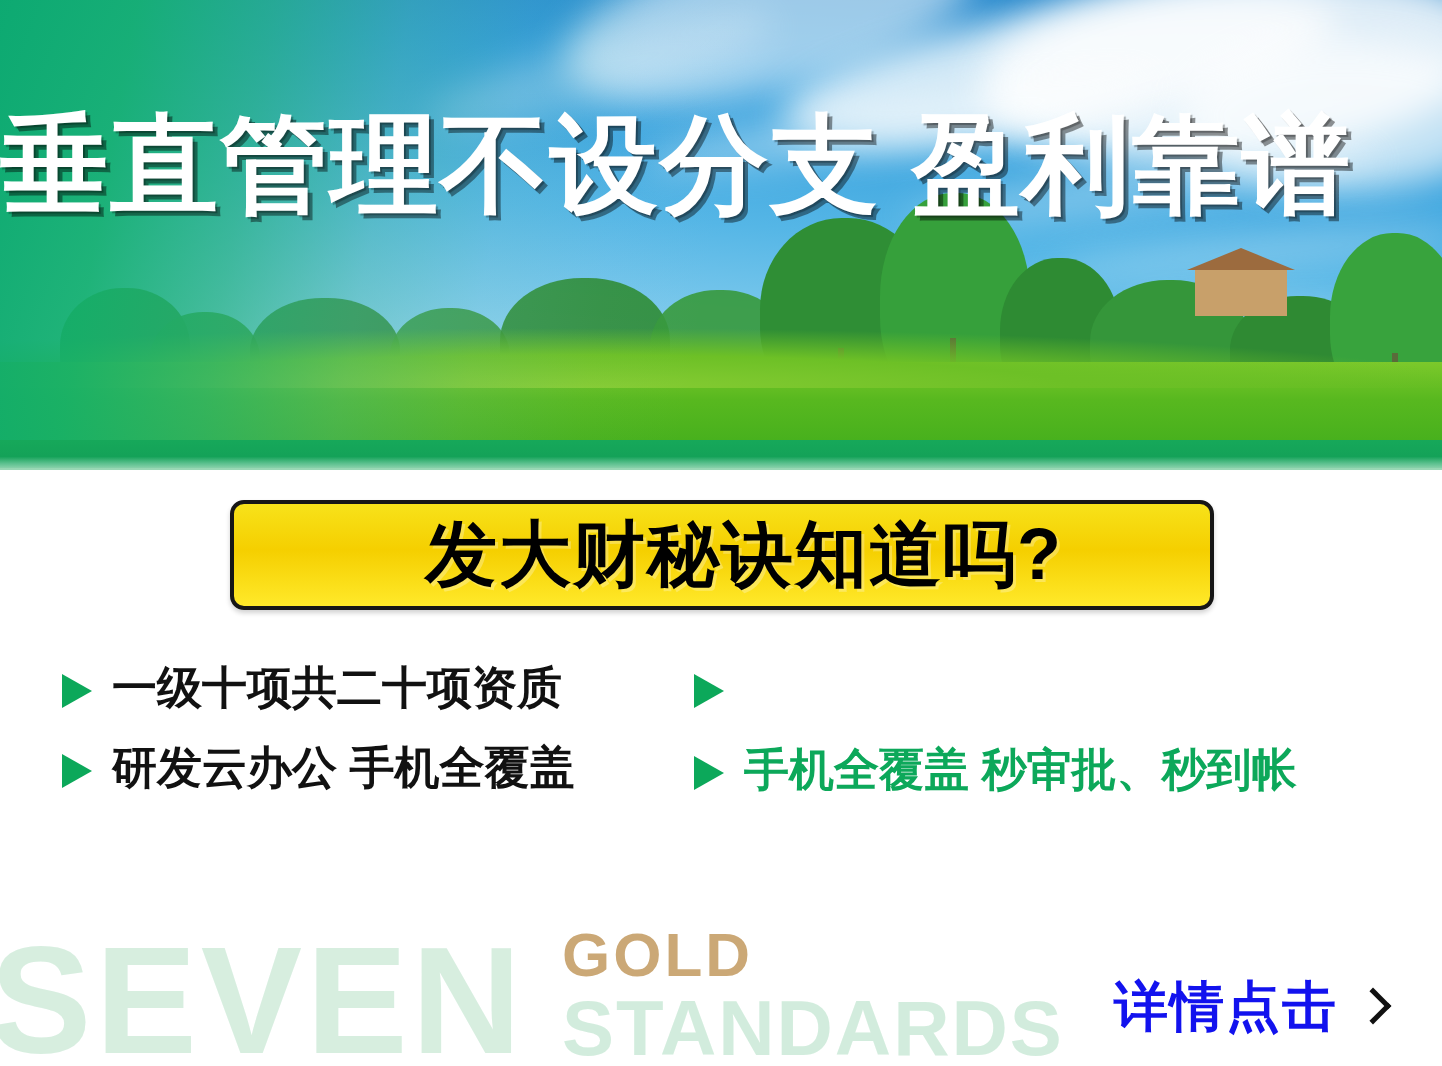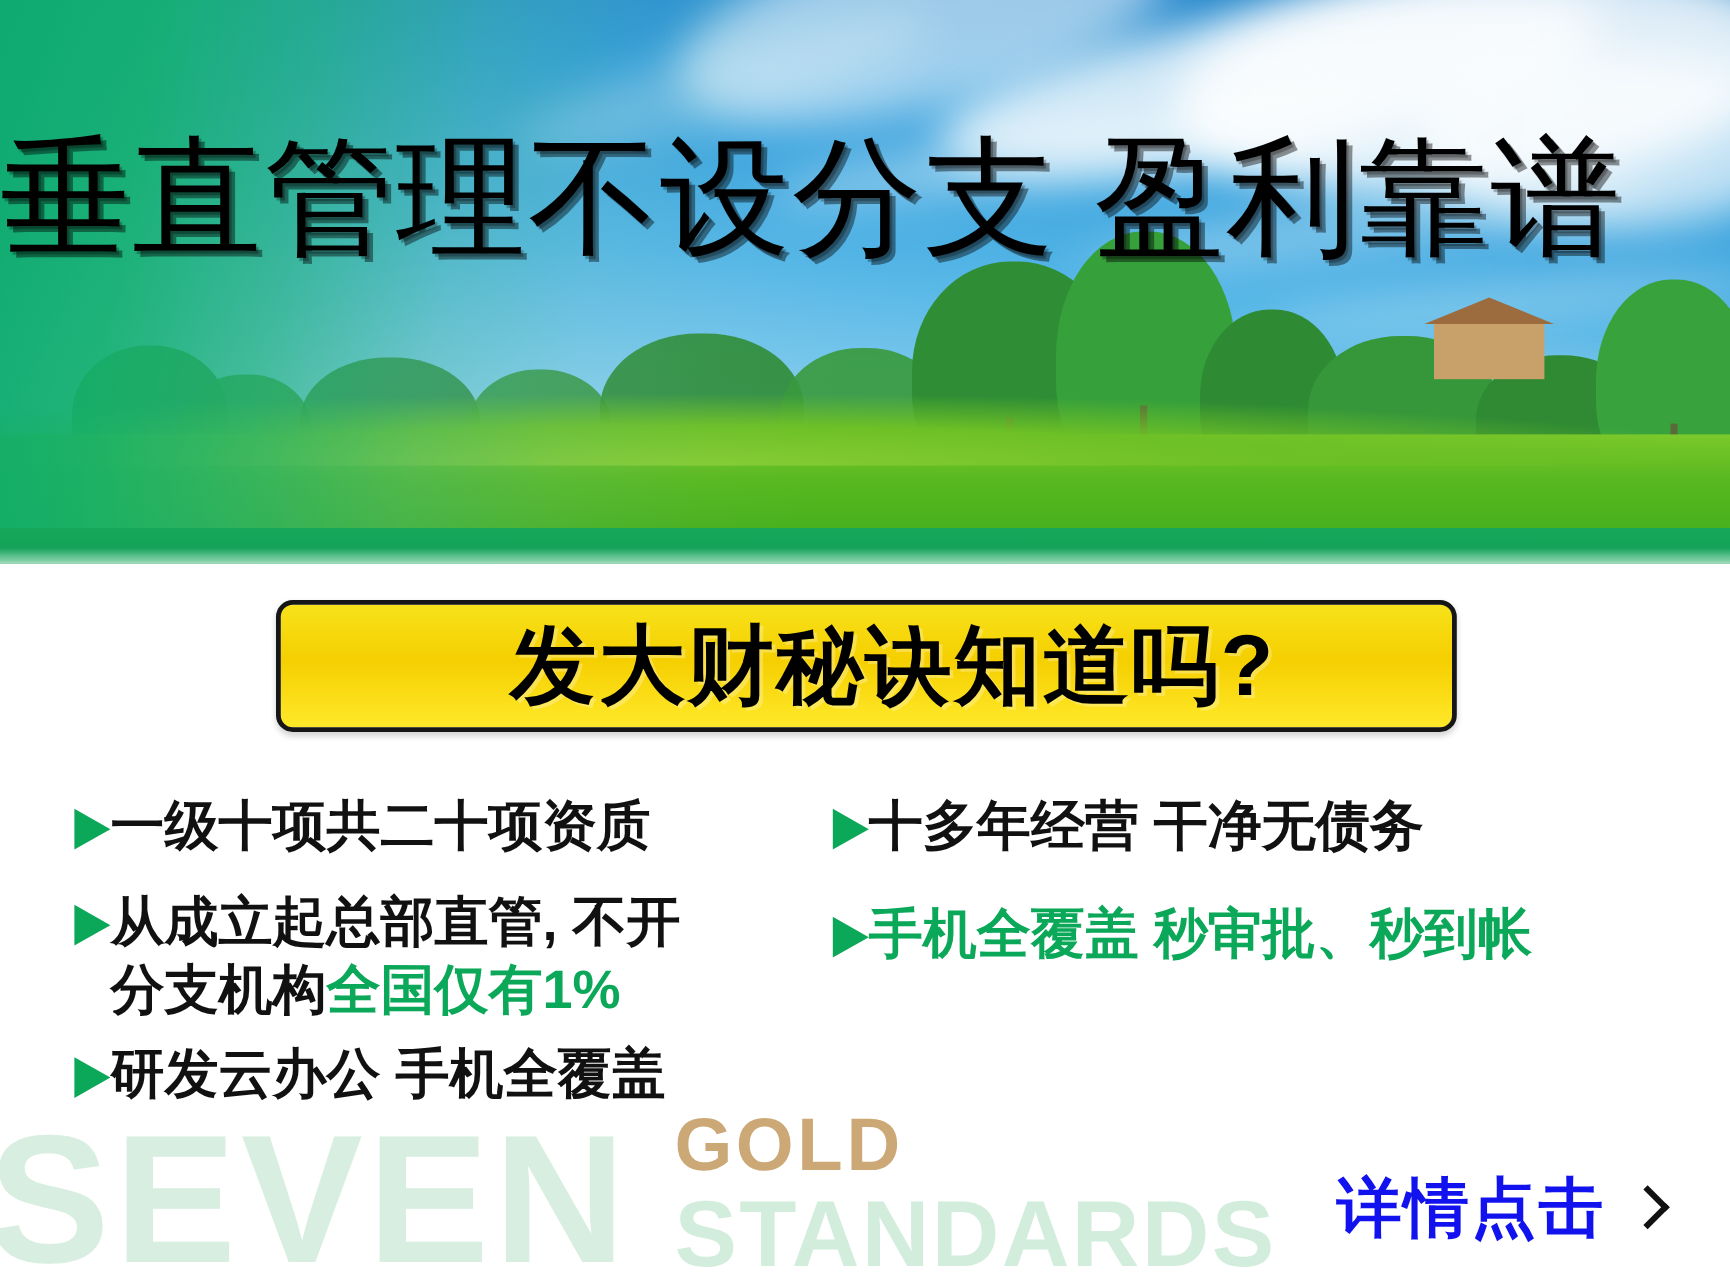--- a/index.html
+++ b/index.html
@@ -87,21 +87,21 @@
   }
   .hero-band:after{
     content:""; position:absolute; left:0; bottom:-8px; width:1442px; height:10px;
     background:linear-gradient(180deg,rgba(155,216,182,.9),rgba(255,255,255,0));
   }
 
   
   .headline{
     position:absolute; left:0; top:108px; width:1303px;
     text-align:center;
-    font-size:108px; line-height:1.05; font-weight:400; color:#000000;
+    font-size:108px; line-height:1.05; font-weight:700; color:#ffffff;
     letter-spacing:2px;
     text-shadow:5px 5px 0 rgba(0,0,0,.42), 2px 2px 1px rgba(0,0,0,.3);
     white-space:nowrap;
   }
   .subline{
     position:absolute; left:0; top:268px; width:1442px;
     text-align:center; white-space:nowrap;
   }
   .sub-yellow{
     font-size:96px; font-weight:700; font-style:italic; color:#ffd400;
@@ -155,21 +155,21 @@
 
   
   .cols{
     position:absolute; left:0; top:660px; width:1442px; height:340px;
   }
   .col{ position:absolute; top:0; }
   .col-left{ left:62px; width:640px; }
   .col-right{ left:694px; width:720px; }
 
   .bullet{
-    display:flex; align-items:flex-start; 
+    display:flex; align-items:flex-start; gap:20px;
     margin-bottom:24px;
   }
   .tri{
     flex:0 0 auto;
     width:0; height:0; margin-top:14px;
     border-top:17px solid transparent;
     border-bottom:17px solid transparent;
     border-left:30px solid #0ca85a;
   }
   .btxt{
@@ -258,40 +258,32 @@
 
   <div class="cols">
 
     <div class="col col-left">
 
       <div class="bullet b1">
         <span class="tri"></span>
         <span class="btxt">一级十项共二十项资质</span>
       </div>
 
-      <div class="bullet b2">
-        <span class="tri"></span>
-        <span class="btxt wrap" style="width:520px;">
-          <span>从成立起总部直管, 不开</span><br>
-          <span>分支机构</span><span class="hl">全国仅有1%</span>
-        </span>
-      </div>
 
       <div class="bullet b3">
         <span class="tri"></span>
         <span class="btxt">研发云办公  手机全覆盖</span>
       </div>
 
     </div>
 
     <div class="col col-right">
 
       <div class="bullet">
         <span class="tri"></span>
-        <span class="btxt">十多年经营  干净无债务</span>
       </div>
 
 
       <div class="bullet">
         <span class="tri"></span>
         <span class="btxt green">手机全覆盖  秒审批、秒到帐</span>
       </div>
 
     </div>
   </div>

